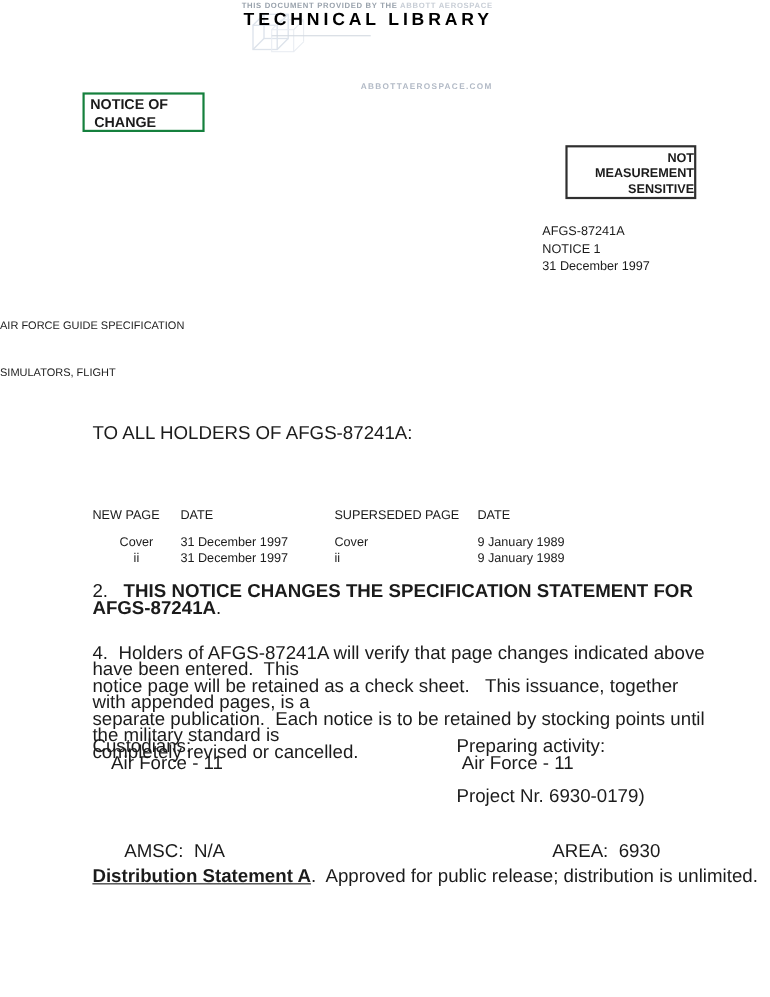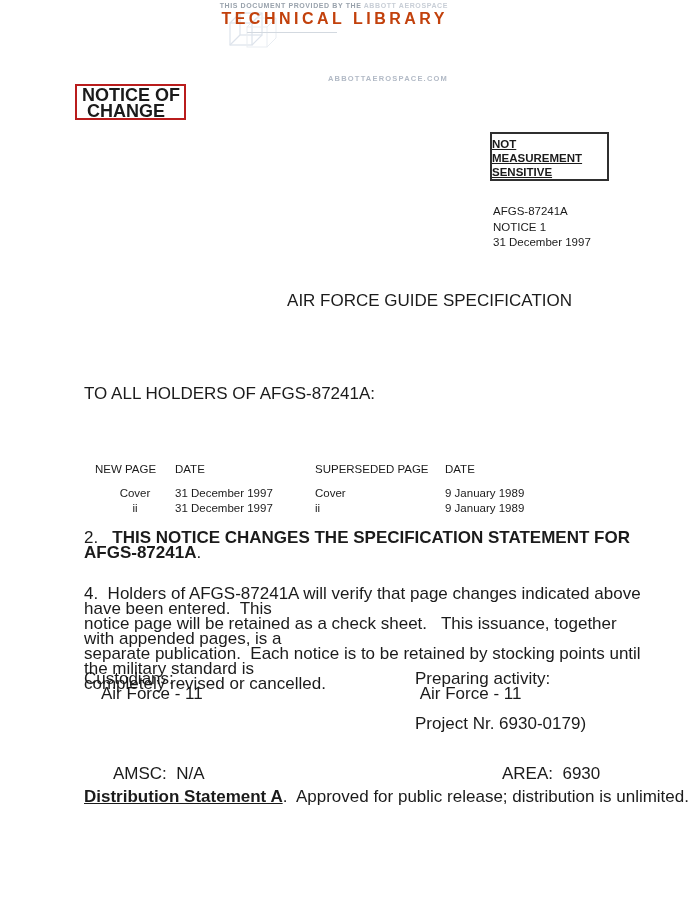--- a/index.html
+++ b/index.html
@@ -14,51 +14,51 @@
   }
   .abs { position: absolute; }
   .body-text { font-size: 17px; line-height: 15px; }
   .pre { white-space: pre-wrap; }
   .bold { font-weight: bold; }
 
   
   .wm-line1 { top: 2px; right: 252px; font-size: 7px; font-weight: bold; letter-spacing: 0.6px; white-space: nowrap; }
   .wm-prefix { color: #99a2ac; }
   .wm-brand { color: #c8ced6; }
-  .wm-title { top: 10px; right: 252px; font-size: 16px; font-weight: bold; letter-spacing: 3.5px; color: #c2410c; white-space: nowrap; }
+  .wm-title { top: 10px; right: 252px; font-size: 16px; font-weight: bold; letter-spacing: 3.5px; color: #000000; white-space: nowrap; }
   .wm-rule { top: 32px; left: 247px; width: 90px; height: 1px; background: #d3d9e0; }
   .wm-site { top: 30px; right: 252px; font-size: 7.5px; font-weight: bold; letter-spacing: 1.2px; color: #b2bac6; white-space: nowrap; margin-top: 44px; }
   .wm-logo { top: 5px; left: 227px; }
 
   
   .stamp-noc {
     left: 75px; top: 84px; width: 102px; height: 31px;
-    border: 2px solid #b91c1c;
-    font-size: 18px; font-weight: bold; line-height: 16px;
+    border: 2px solid #15803d;
+    font-size: 13px; font-weight: bold; line-height: 16px;
     padding: 1px 0 0 5px; white-space: pre;
   }
   .stamp-nms {
-    left: 490px; top: 132px; width: 115px; height: 42px;
+    left: 514px; top: 132px; width: 115px; height: 42px;
     border: 2px solid #2f2f2f;
     font-size: 11.5px; font-weight: bold; line-height: 14px;
-    text-align: left; padding-top: 3px; text-decoration: underline;
+    text-align: right; padding-top: 3px;
   }
 
   
   .doc-id { left: 493px; top: 204px; font-size: 11.5px; line-height: 15.5px; }
 
   
-  .title-line { left: 0; width: 572px; text-align: right; font-size: 17px; }
+  .title-line { left: 0; width: 572px; text-align: left; font-size: 10px; }
 
   
   .pages-grid {
     left: 84px; width: 490px;
     display: grid;
     grid-template-columns: 80px 140px 130px 140px;
-    font-size: 11.5px; line-height: 14.5px; margin-left: 11px;
+    font-size: 11.5px; line-height: 14.5px;
   }
   .pages-grid .c0 { text-align: left; }
   .pages-grid .cc { }
   .rows-grid .c0 { text-align: center; }
 
   .para { left: 84px; width: 560px; }
   .p4 { line-height: 15px; }
 
   .underline { text-decoration: underline; }
 </style>
@@ -96,20 +96,21 @@
 
   <div class="abs stamp-nms"><span>NOT</span><br><span>MEASUREMENT</span><br><span>SENSITIVE</span></div>
 
   <div class="abs doc-id">
     <div>AFGS-87241A</div>
     <div>NOTICE 1</div>
     <div>31 December 1997</div>
   </div>
 
   <div class="abs title-line" style="top:291px;">AIR FORCE GUIDE SPECIFICATION</div>
+  <div class="abs title-line" style="top:334px;">SIMULATORS, FLIGHT</div>
 
   <div class="abs body-text" style="left:84px; top:386px;">TO ALL HOLDERS OF AFGS-87241A:</div>
 
 
   <div class="abs pages-grid" style="top:462px;">
     <div class="c0">NEW PAGE</div>
     <div class="cc">DATE</div>
     <div class="cc">SUPERSEDED PAGE</div>
     <div class="cc">DATE</div>
   </div>

